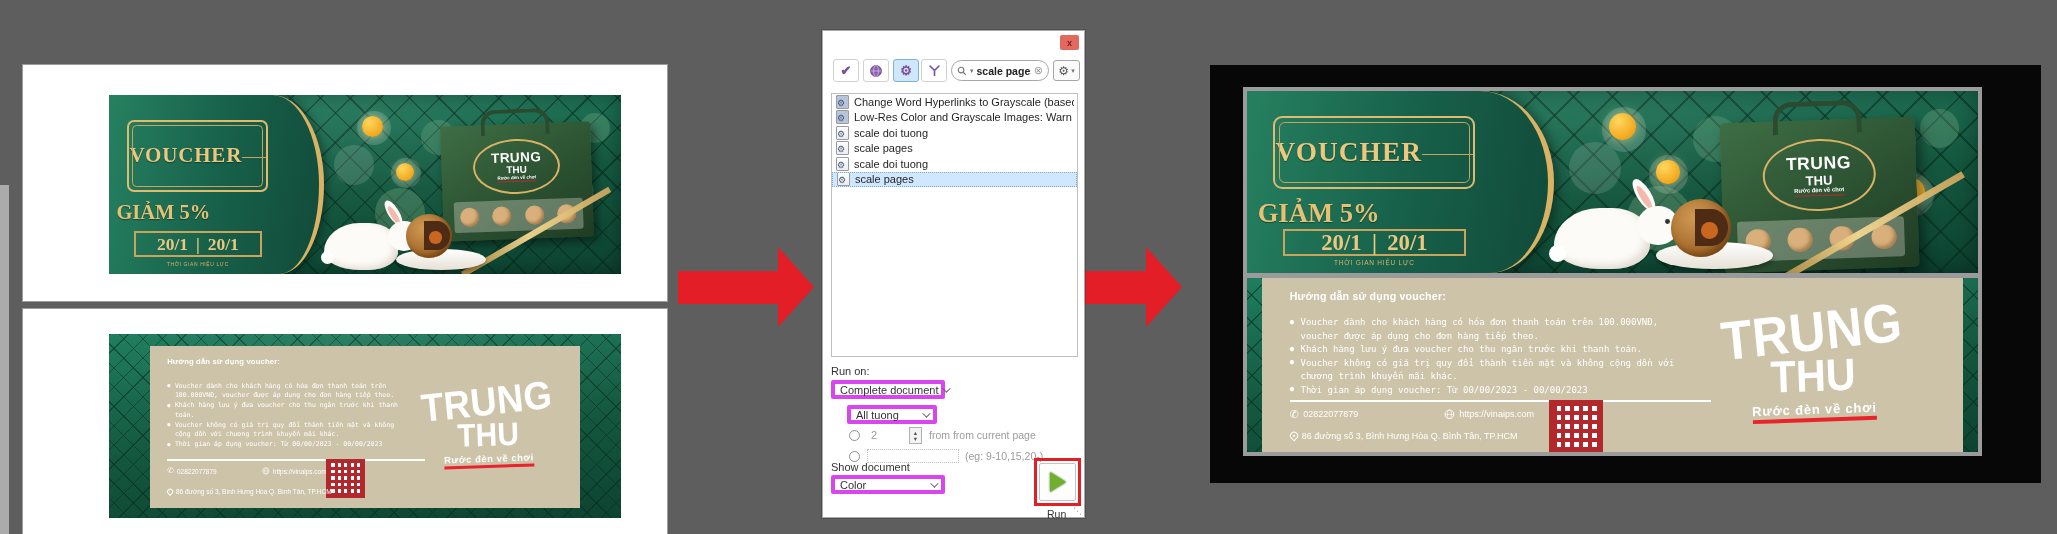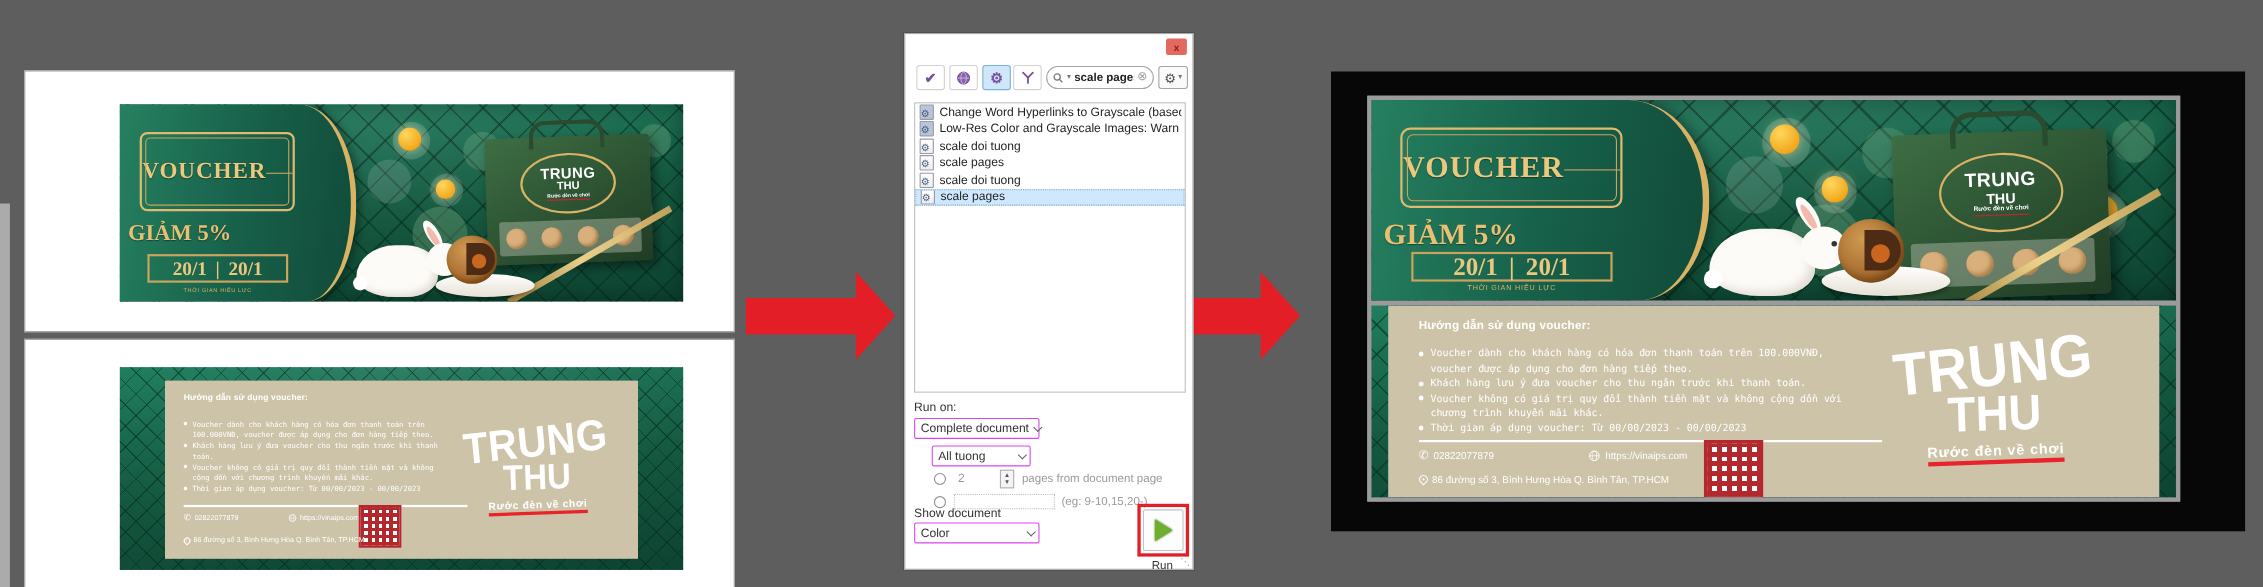--- a/index.html
+++ b/index.html
@@ -145,21 +145,21 @@
   .listbox { position:absolute; left:8px; top:62px; width:247px; height:264px; border:1px solid #c0c0c0; background:#fff; overflow:hidden; }
   .li { height:15.5px; display:flex; align-items:center; gap:5px; padding:0 3px 0 4px; white-space:nowrap; overflow:hidden;
     font-size:11px; color:#1f1f1f; }
   .li.sel { background:#cfe8ff; border:1px dotted #7aa7cc; }
   .li-ic { flex:0 0 13px; width:13px; height:14px; background:linear-gradient(#fff,#ececec); border:1px solid #9a9aa5; border-radius:1px;
     display:flex; align-items:flex-end; justify-content:flex-start; font-size:9px; line-height:9px; color:#44597e; overflow:visible; }
   .li-ic.dark { background:#b8c4d8; }
   .li-label { overflow:hidden; text-overflow:clip; }
 
   .dlg-label { position:absolute; left:8px; font-size:11px; color:#333; }
-  .sel-box { position:absolute; height:19px; border:1px solid #d946ef; background:#fff; border-radius:2px;
+  .sel-box { position:absolute; height:19px; border:4px solid #d946ef; background:#fff; border-radius:2px;
     display:flex; align-items:center; justify-content:space-between; padding:0 5px; font-size:11px; color:#333; white-space:nowrap; }
   .chev { width:6px; height:6px; border-right:1.4px solid #666; border-bottom:1.4px solid #666; transform:rotate(45deg) translateY(-2px); flex:0 0 auto; margin-left:4px; }
   .radio { position:absolute; width:11px; height:11px; border:1px solid #8f8f8f; border-radius:50%; background:#fff; }
   .gray { color:#9b9b9b; }
   .spin { position:absolute; width:13px; height:17px; border:1px solid #b0b0b0; background:#f4f4f4;
     display:flex; flex-direction:column; align-items:center; justify-content:center; }
   .spin span { font-size:6.5px; line-height:5.5px; color:#555; }
   .dashfield { position:absolute; width:92px; height:14px; border:1px dotted #c0c0c0; background:#fff; }
 
   .runbox { position:absolute; left:211px; top:427px; width:47px; height:48px; border:3px solid #e31e26; display:flex; align-items:center; justify-content:center; }
@@ -362,21 +362,21 @@
       <span>All tuong</span>
         <span class="chev"></span>
     </div>
 
     <div class="radio" style="left:26px; top:399px;"></div>
     <div class="dlg-label gray" style="left:48px; top:398px;">2</div>
     <div class="spin" style="left:86px; top:396px;">
       <span>▴</span>
       <span>▾</span>
     </div>
-    <div class="dlg-label gray" style="left:106px; top:398px; font-size:10.5px;">pages from document page</div>
+    <div class="dlg-label gray" style="left:106px; top:398px; font-size:10.5px;">from from current page</div>
 
     <div class="radio" style="left:26px; top:420px;"></div>
     <div class="dashfield" style="left:44px; top:418px;"></div>
     <div class="dlg-label gray" style="left:142px; top:419px; font-size:10.5px;">(eg: 9-10,15,20-)</div>
 
     <div class="dlg-label" style="top:430px; left:8px;">Show document</div>
     <div class="sel-box" style="left:8px; top:444px; width:114px;">
       <span>Color</span>
         <span class="chev"></span>
     </div>

